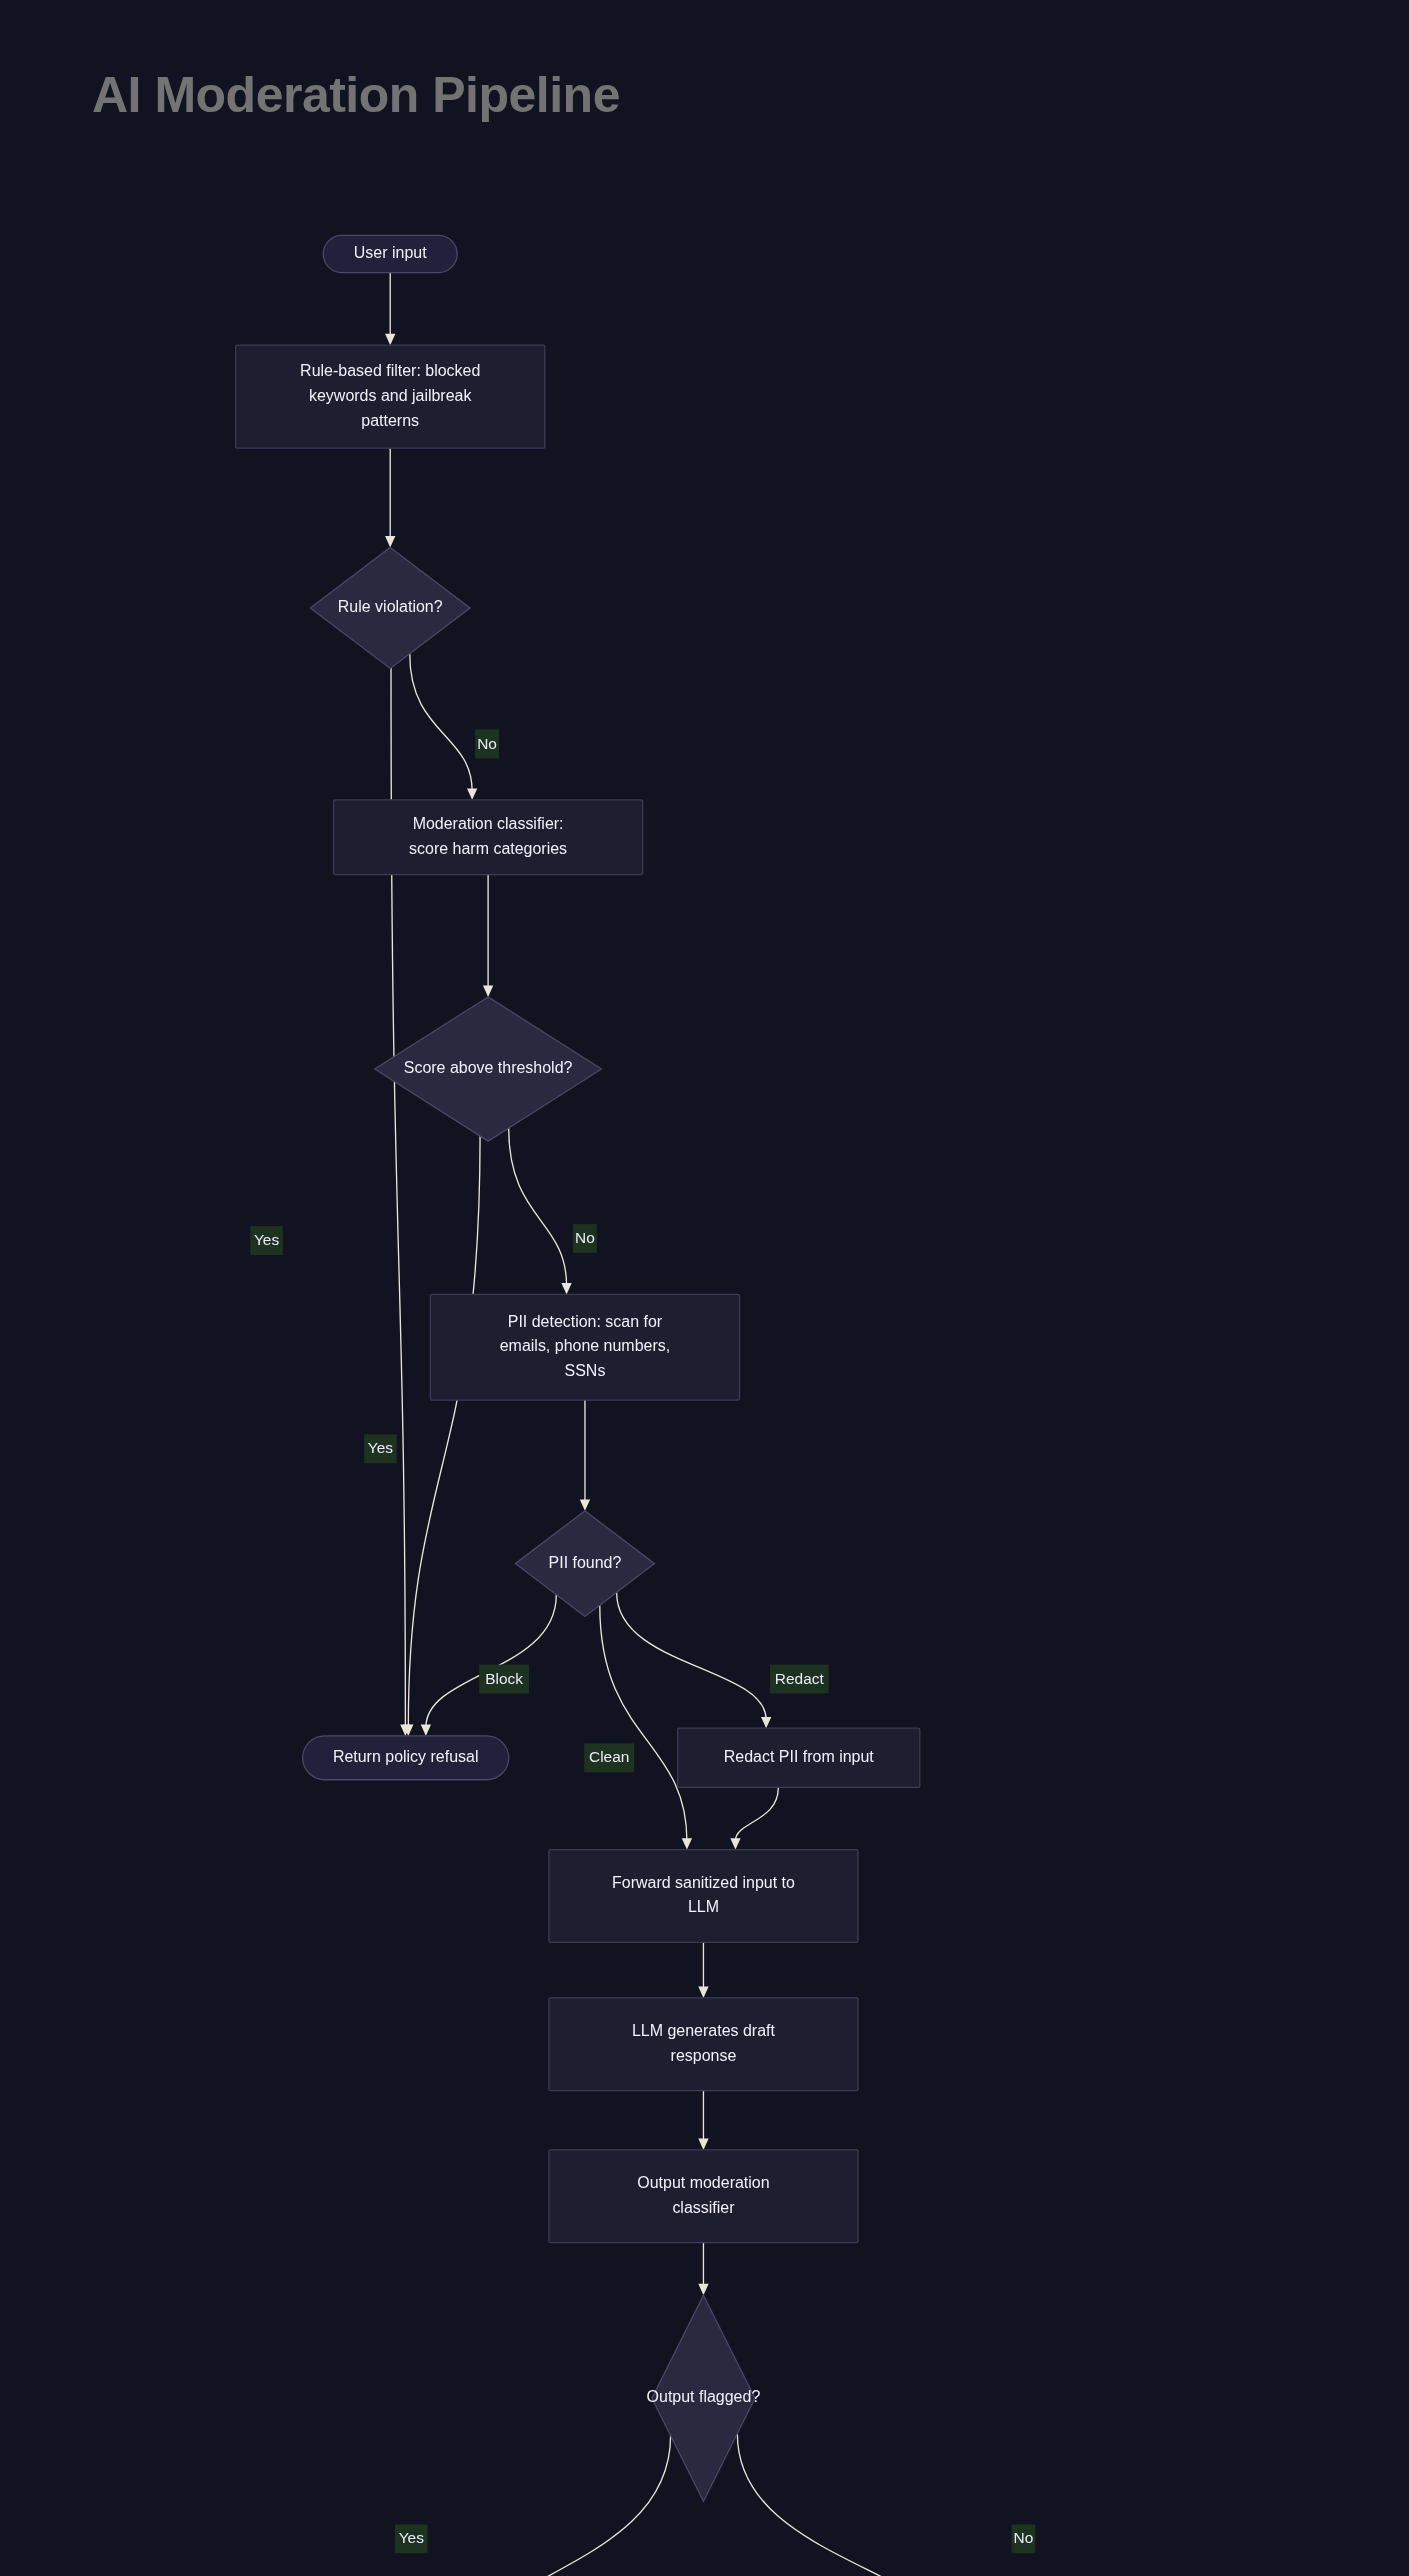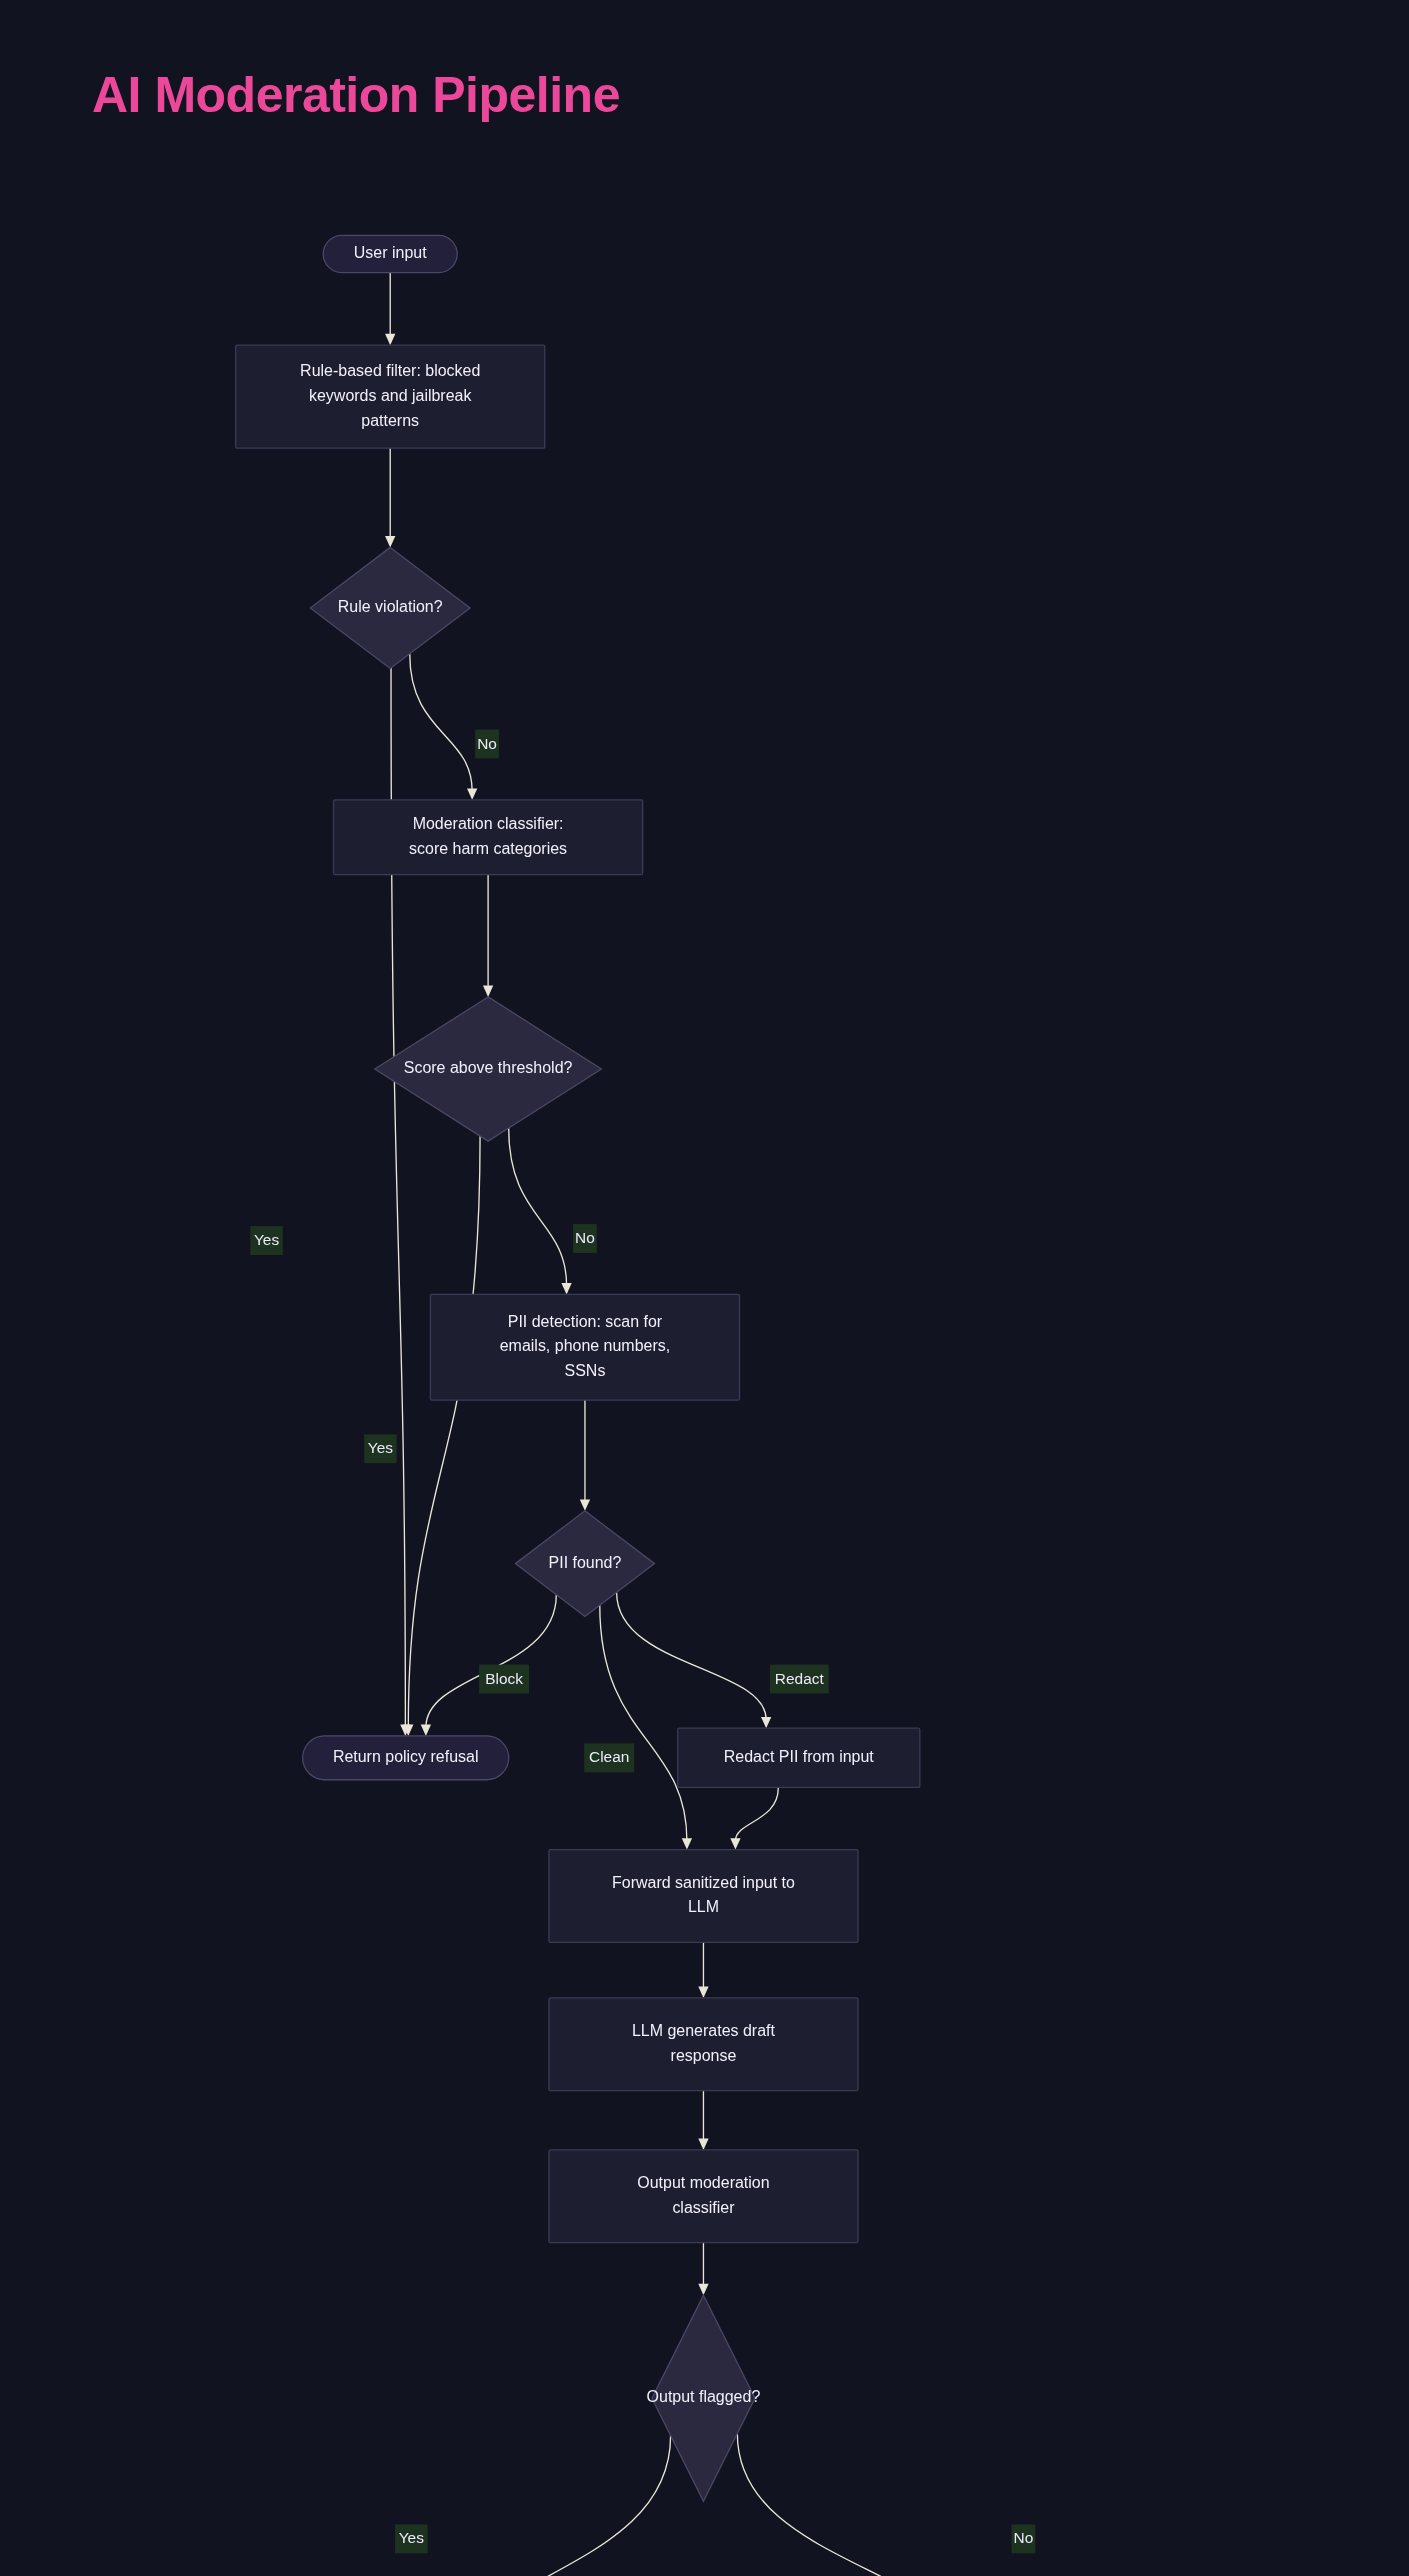--- a/index.html
+++ b/index.html
@@ -20,21 +20,21 @@
     background: #121320;
   }
   .page-title {
     position: absolute;
     left: 92px;
     top: 66px;
     font-family: "Liberation Sans", sans-serif;
     font-weight: bold;
     font-size: 50px;
     letter-spacing: -0.5px;
-    color: #ec4899;
+    color: #737373;
     white-space: nowrap;
   }
   svg#flow {
     position: absolute;
     left: 0;
     top: 0;
     width: 1410px;
     height: 3645px;
   }
   .node-rect {

